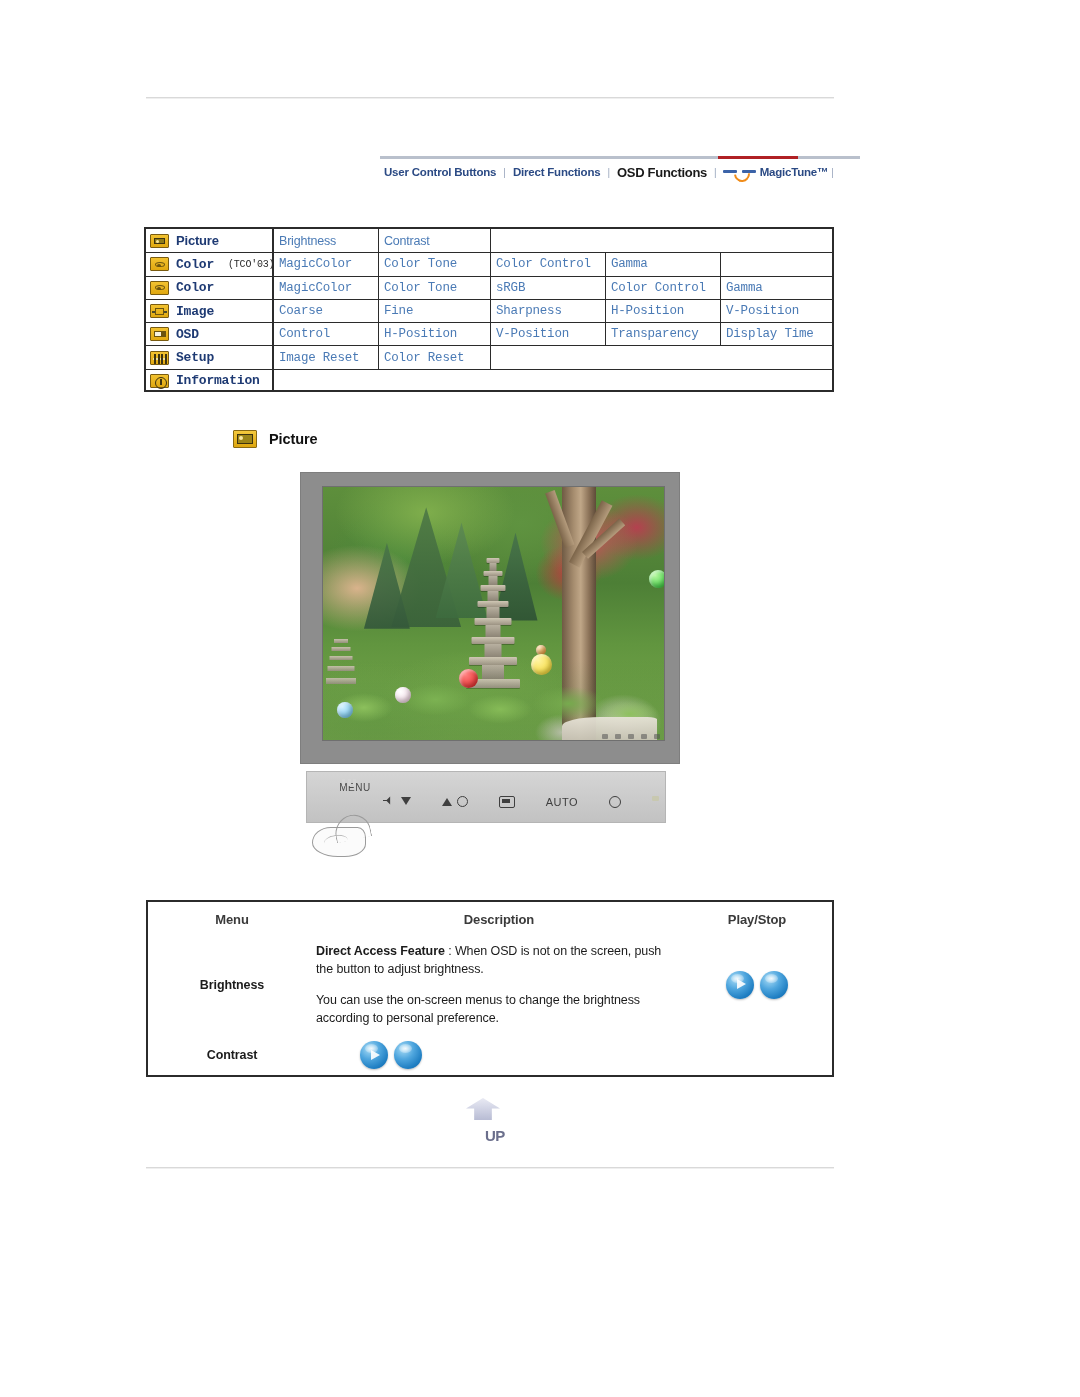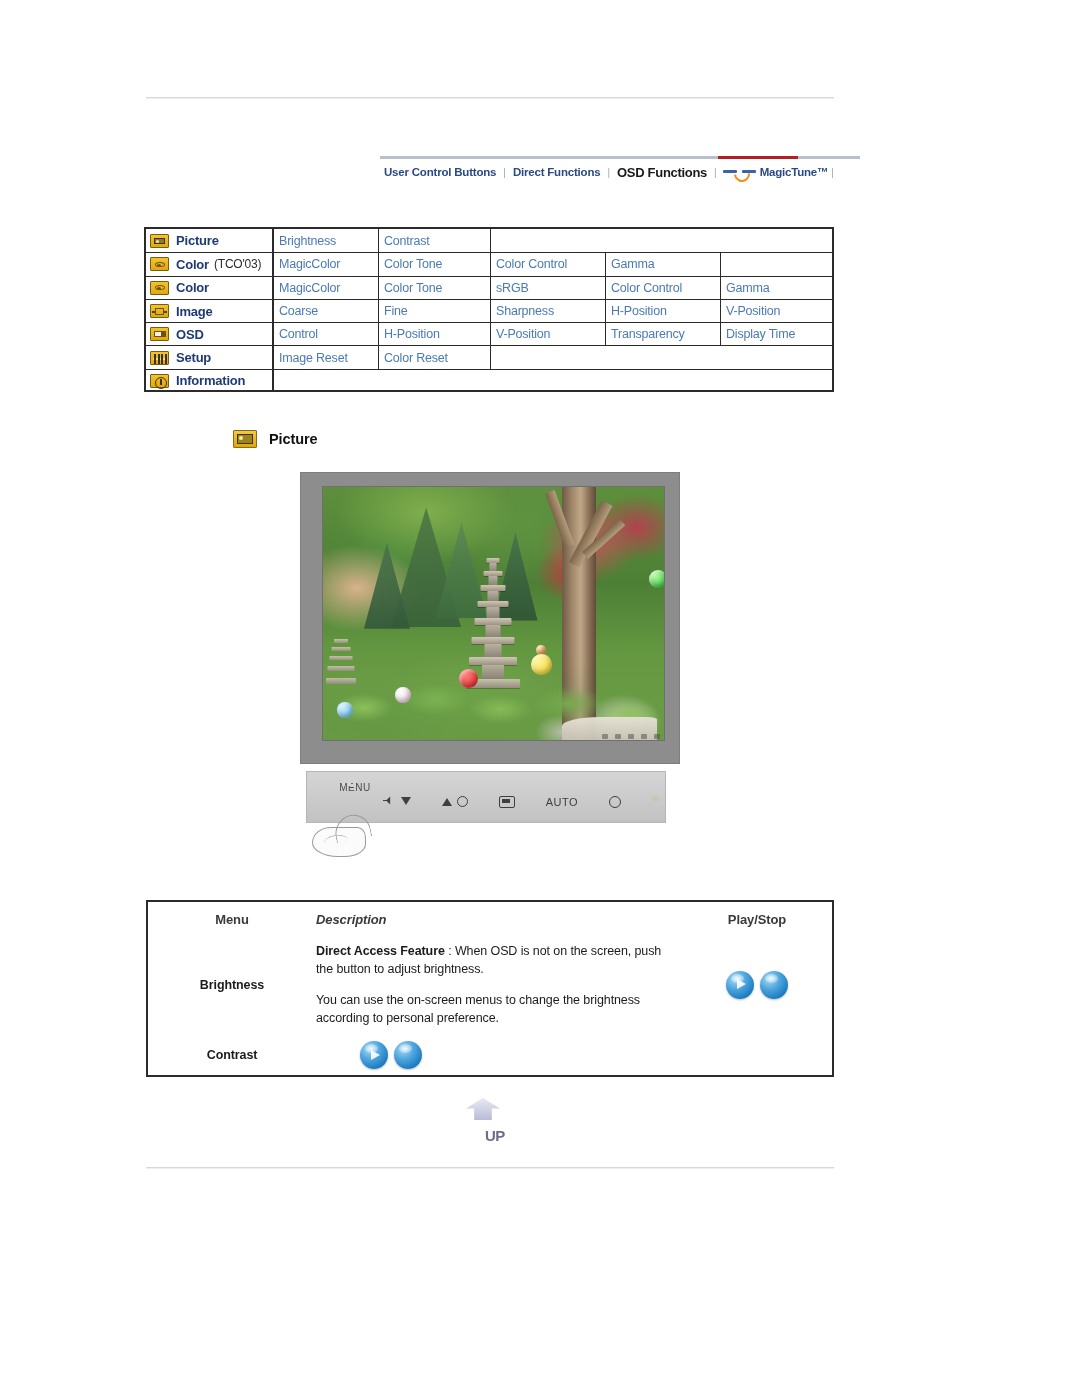--- a/index.html
+++ b/index.html
@@ -124,44 +124,44 @@
     border: 2px solid #2b2b2b;
     box-sizing: border-box;
     background: #fff;
   }
   .osd-row {
     position: relative;
     height: 23.3px;
     display: flex;
     box-sizing: border-box;
   }
-  .osd-row + .osd-row { border-top: 1.5px solid #2b2b2b; }
+  .osd-row + .osd-row { border-top: 1.5px solid #2b2b2b; font-family: Liberation Mono, monospace; }
 
   .osd-cat {
     width: 128px;
     box-sizing: border-box;
     border-right: 2px solid #2b2b2b;
     display: flex;
     align-items: center;
     padding-left: 4px;
     flex: 0 0 128px;
   }
   .osd-cat-label {
     font-size: 13px;
     font-weight: bold;
     color: #1e3a73;
     margin-left: 7px;
     letter-spacing: -0.2px;
     white-space: nowrap;
   }
   .osd-cat-sub {
-    font-size: 12px;
+    font-size: 10px;
     font-weight: normal;
     color: #2b2b2b;
-    margin-left: 5px;
+    margin-left: 14px;
     letter-spacing: -0.2px;
   }
 
   
   .mini-icon {
     width: 19px;
     height: 14px;
     flex: 0 0 19px;
     border: 1px solid #7a5c10;
     background: linear-gradient(#f2c230, #e0a810);
@@ -549,21 +549,21 @@
     border: 2px solid #2b2b2b;
     box-sizing: border-box;
     background: #fff;
   }
   .desc-head {
     display: flex;
     height: 34px;
     align-items: center;
   }
   .dh-menu { width: 168px; text-align: center; }
-  .dh-desc { flex: 1 1 auto; text-align: left; font-style: italic; }
+  .dh-desc { flex: 1 1 auto; text-align: center; }
   .dh-play { width: 150px; text-align: center; }
   .dh-menu, .dh-play {
     font-size: 13px;
     font-weight: bold;
     color: #3a3a3a;
     letter-spacing: -0.1px;
   }
   .dh-desc {
     font-size: 13px;
     font-weight: bold;

